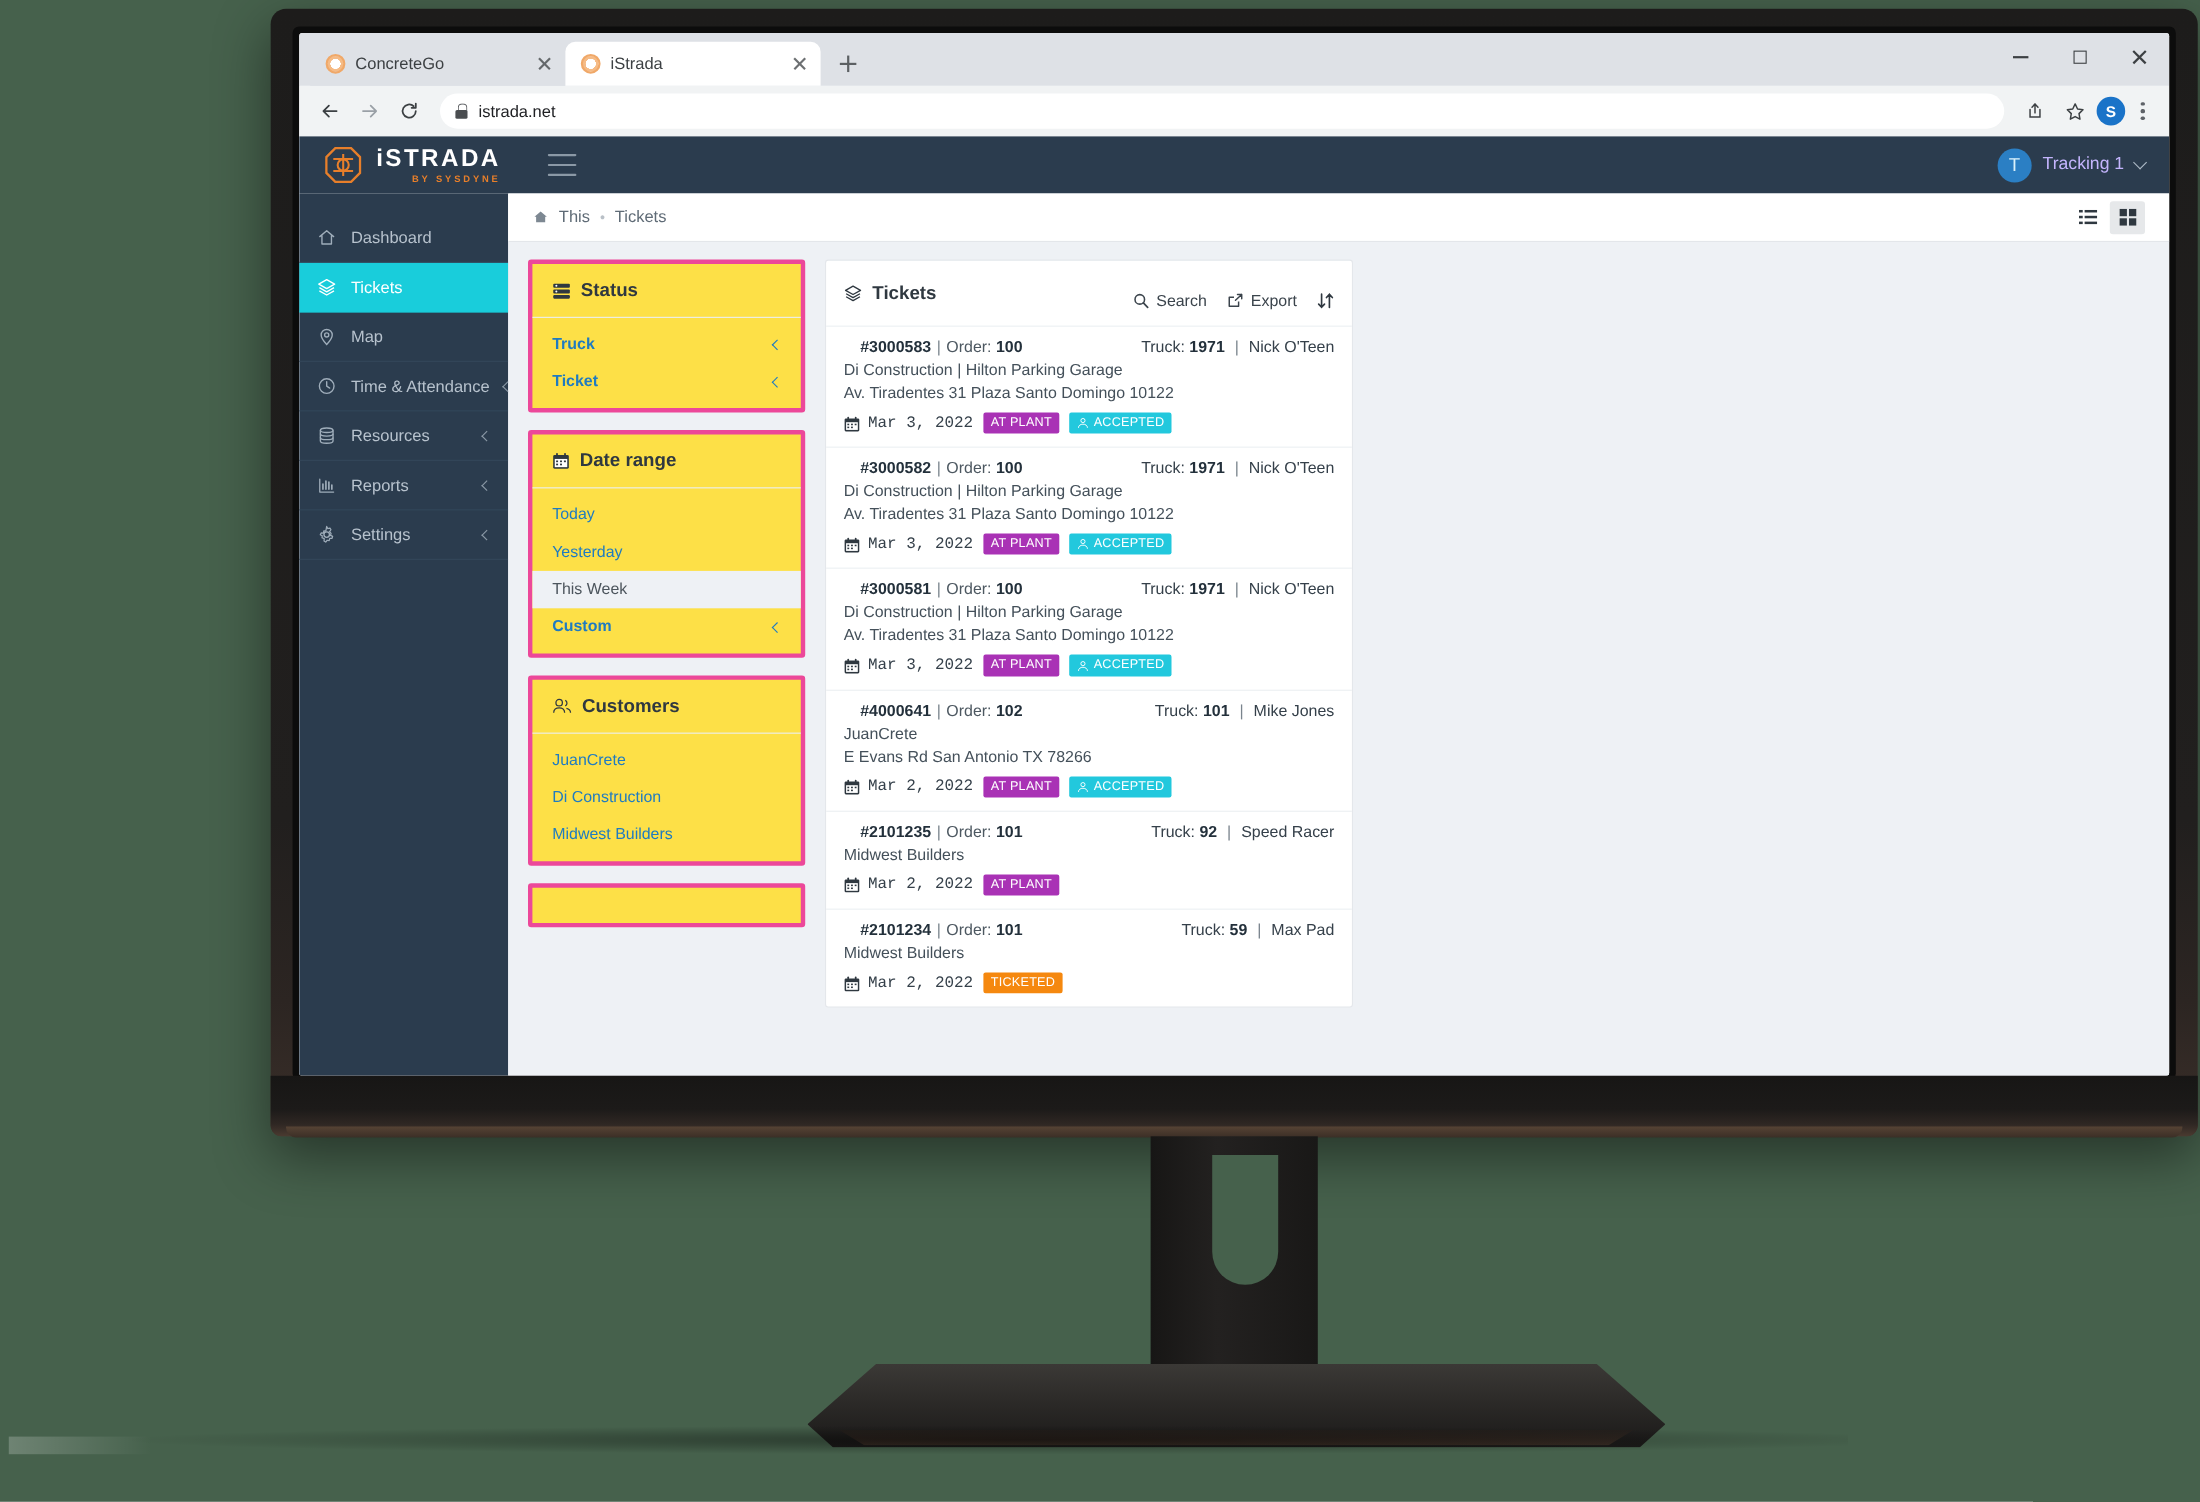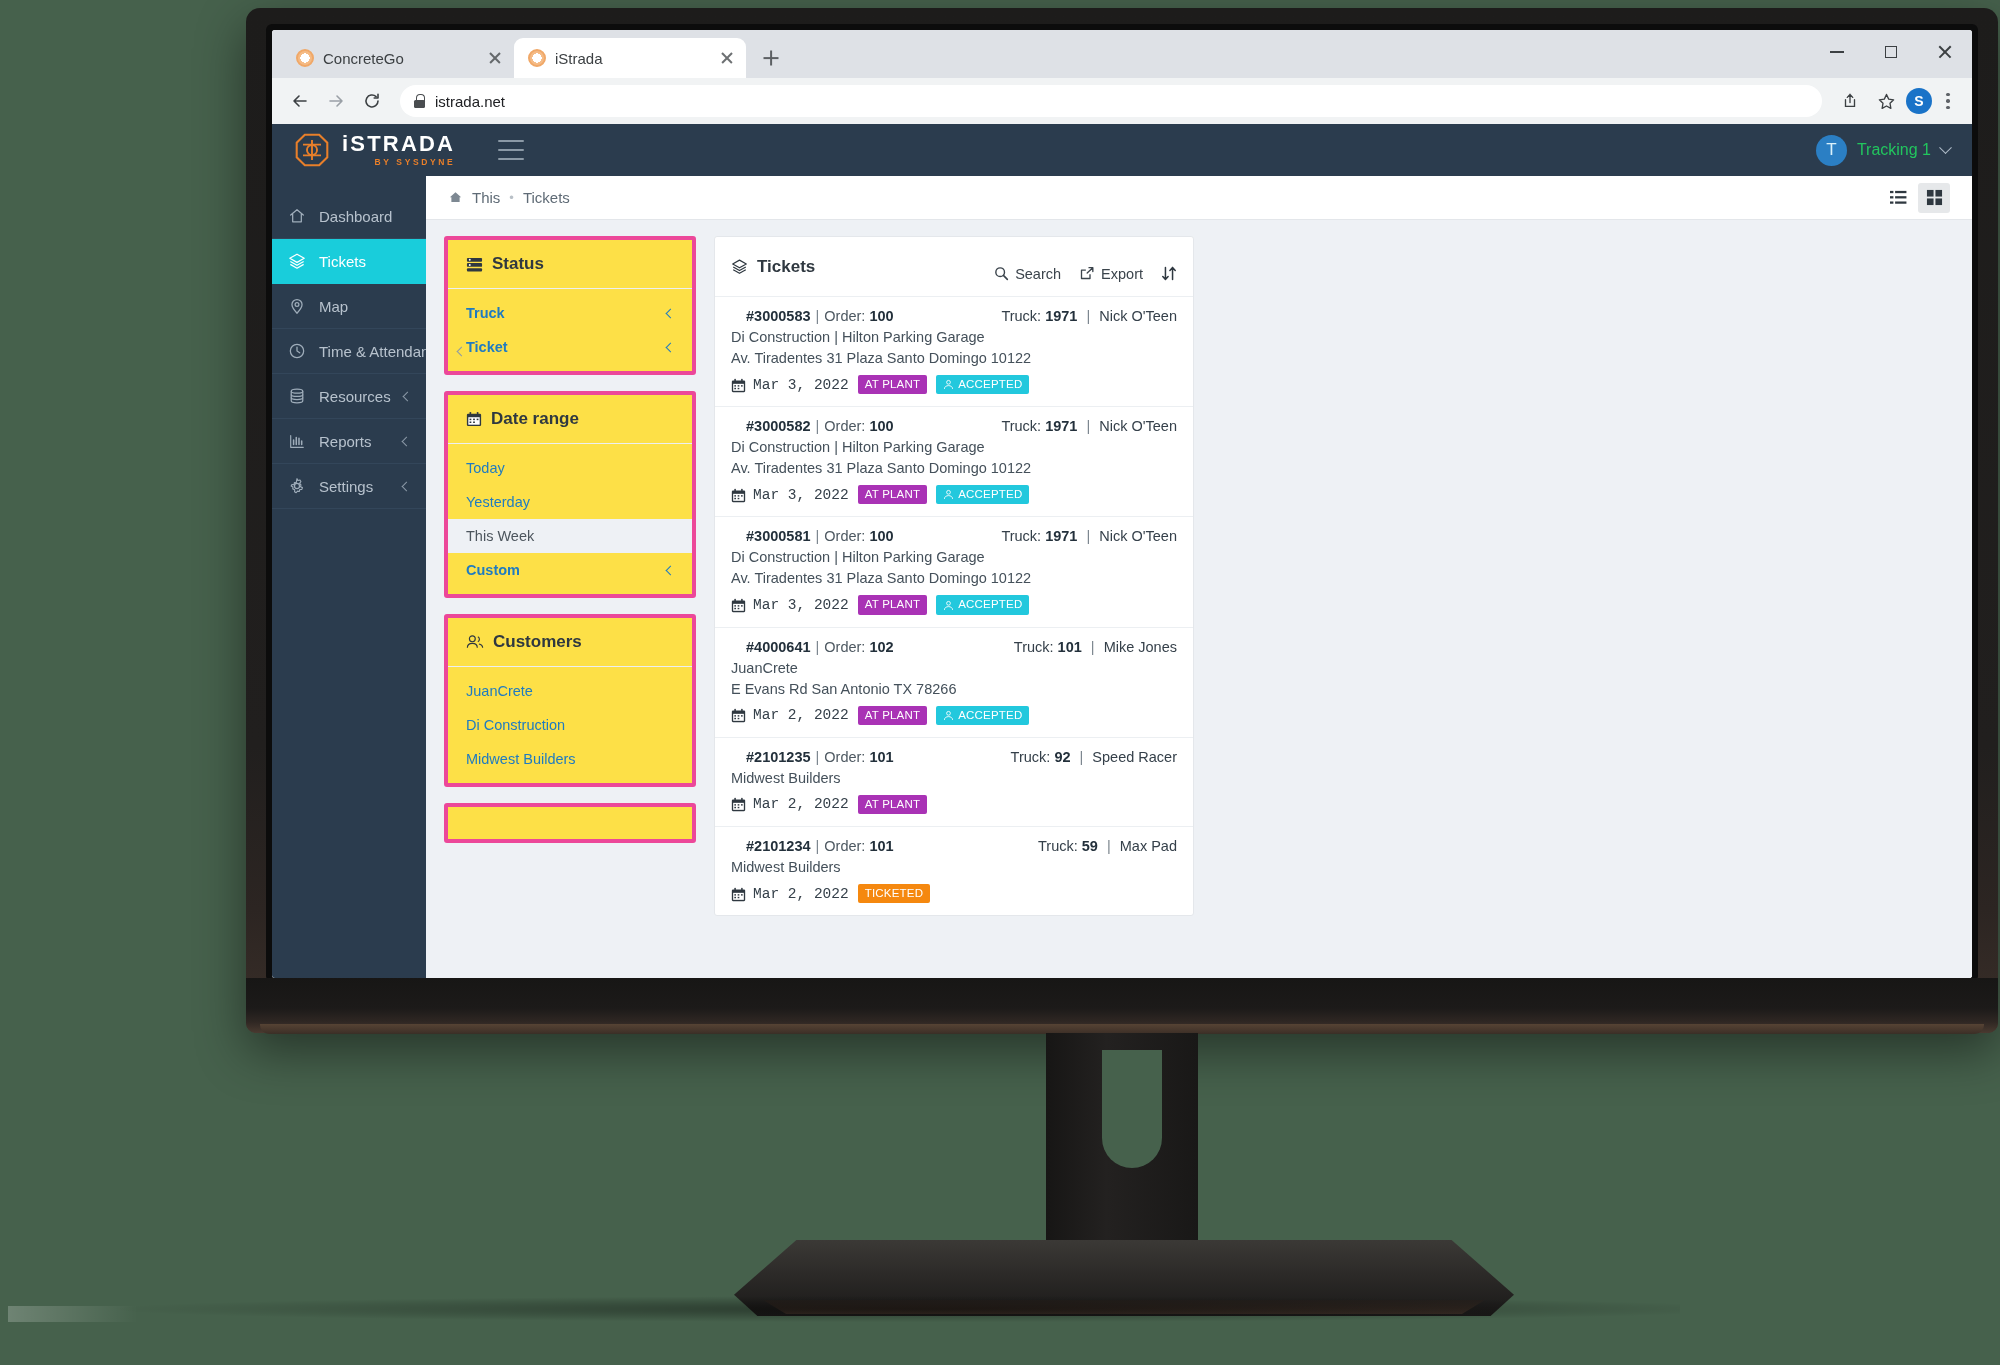--- a/index.html
+++ b/index.html
@@ -174,29 +174,29 @@
     color: #e87f2a; font-size: 8.5px; letter-spacing: 2.6px; font-weight: bold;
     text-align: right; margin-top: 3px;
   }
   .hamburger { width: 26px; height: 20px; display:flex; flex-direction:column; justify-content:space-between; margin-left: 26px; }
   .hamburger i { height: 2.4px; background: #8b99a6; display: block; border-radius: 1px; }
   .appbar-right { margin-left: auto; display: flex; align-items: center; gap: 10px; }
   .avatar-t {
     width: 31px; height: 31px; border-radius: 50%; background: #2b7fc4;
     color: #d9f1fb; font-size: 17px; display:flex; align-items:center; justify-content:center;
   }
-  .user-name { color: #22c55e; font-size: 16px; }
+  .user-name { color: #c4b5fd; font-size: 16px; }
   .chev-down {
     width: 9px; height: 9px; border-right: 1.8px solid #aebbc7; border-bottom: 1.8px solid #aebbc7;
     transform: rotate(45deg) translate(-2px,-2px);
   }
 
   .body-row { flex: 1; display: flex; min-height: 0; }
 
-  .sidebar { width: 154px; background: #2b3c4e; flex: none; padding-top: 18px; }
+  .sidebar { width: 190px; background: #2b3c4e; flex: none; padding-top: 18px; }
   .nav-item {
     height: 45px; display: flex; align-items: center; gap: 13px;
     padding: 0 16px; color: #b7c2cd; font-size: 15px;
     border-bottom: 1px solid #33465a;
   }
   .nav-item.active { background: #19cddb; color: #ffffff; border-bottom-color:#19cddb; }
   .nav-ico { width: 18px; height: 18px; flex: none; display:flex; align-items:center; justify-content:center; }
   .nav-label { flex: 1; white-space: nowrap; }
   .nav-chev {
     width: 7px; height: 7px; border-left: 1.6px solid #8b99a6; border-bottom: 1.6px solid #8b99a6;

